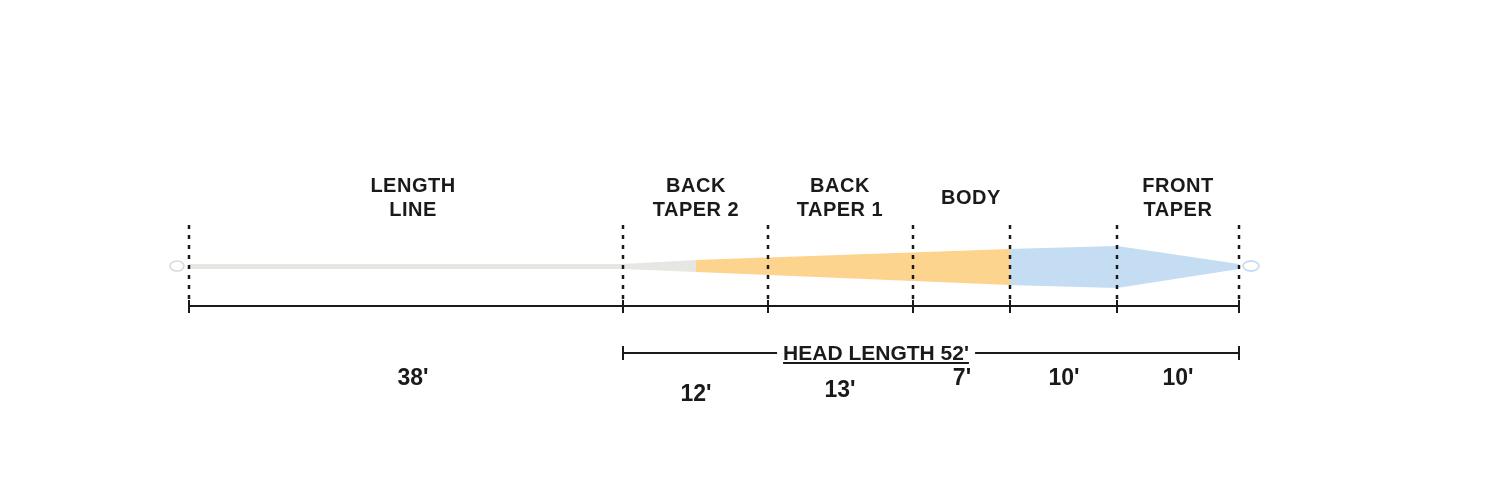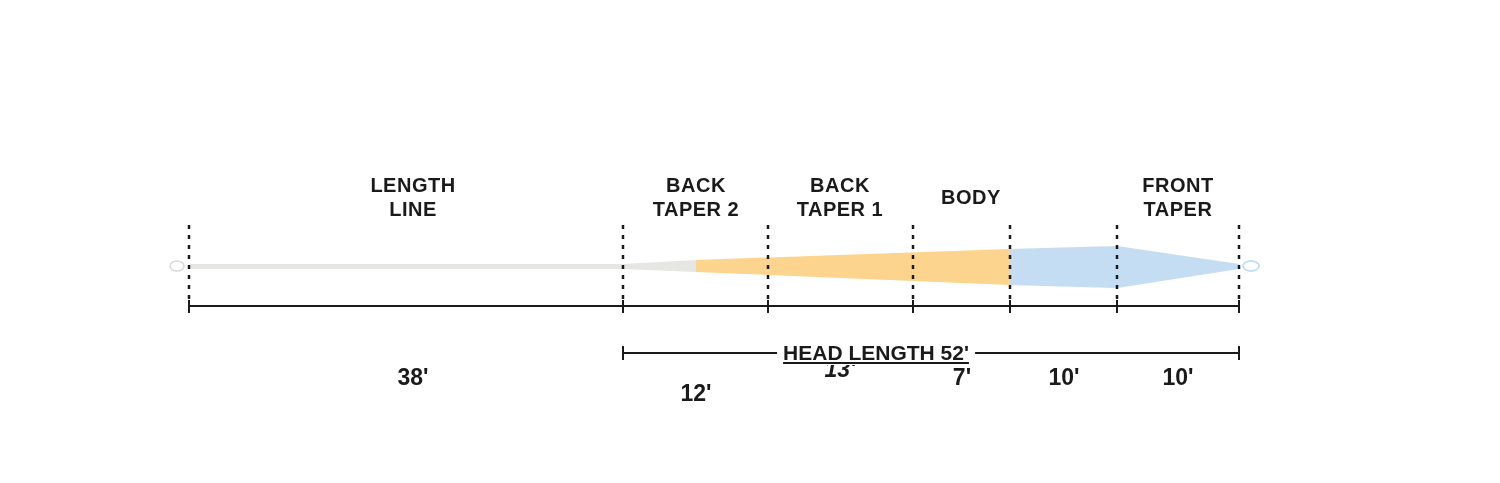--- a/index.html
+++ b/index.html
@@ -61,18 +61,18 @@
 <div class="lbl" style="left:696px; top:173px;">BACK
 TAPER 2</div>
 <div class="lbl" style="left:840px; top:173px;">BACK
 TAPER 1</div>
 <div class="lbl" style="left:971px; top:185px;">BODY</div>
 <div class="lbl" style="left:1178px; top:173px;">FRONT
 TAPER</div>
 
 <div class="len" style="left:413px; top:316px;">38'</div>
 <div class="len" style="left:696px; top:332px;">12'</div>
-<div class="len" style="left:840px; top:308px;font-style:italic;">13'</div>
+<div class="len" style="left:840px; top:328px;">13'</div>
 <div class="len" style="left:962px; top:316px;">7'</div>
 <div class="len" style="left:1064px; top:316px;">10'</div>
 <div class="len" style="left:1178px; top:316px;">10'</div>
 
 <div class="head" style="left:876px; top:341px;text-decoration:underline;">HEAD LENGTH 52'</div>
 
 </body></html>

